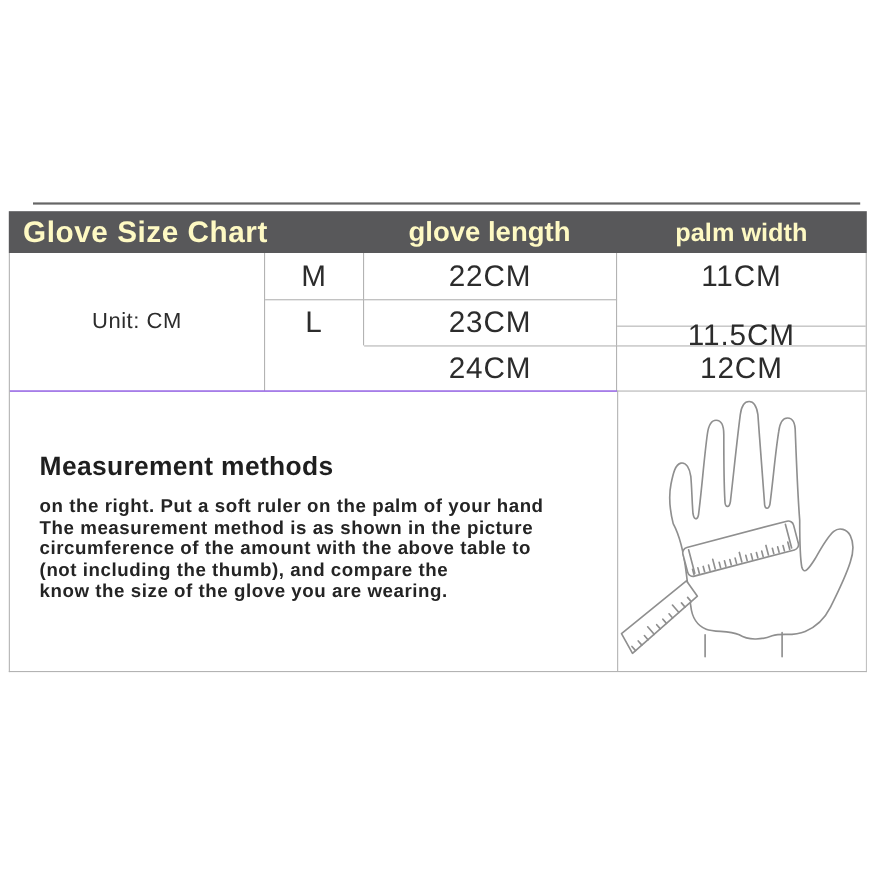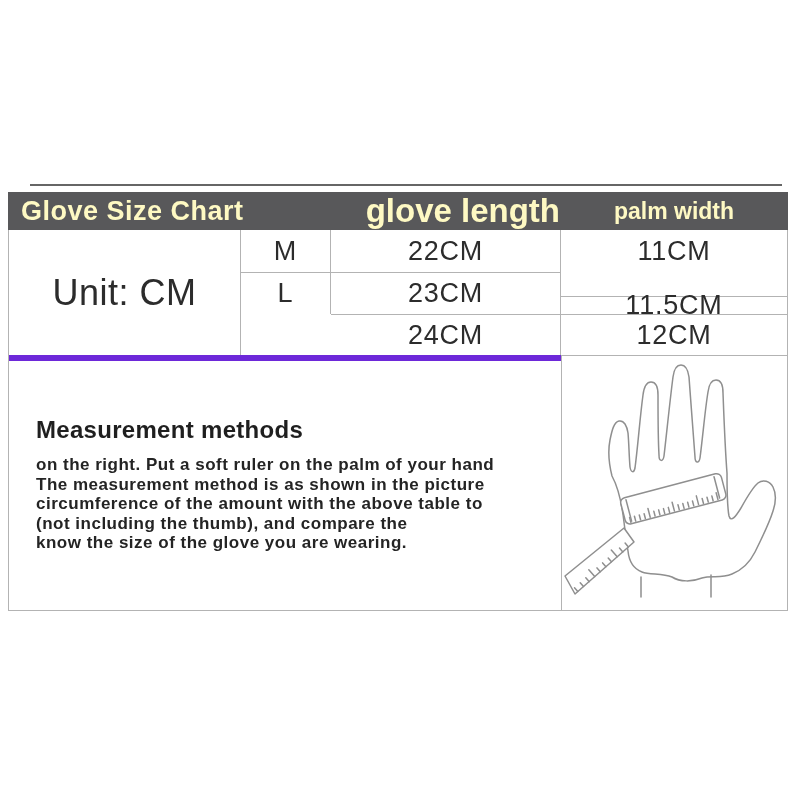--- a/index.html
+++ b/index.html
@@ -13,40 +13,40 @@
   }
   .chart{position:absolute;left:8px;top:192px;width:780px;}
   
   .thead{
     display:flex;align-items:center;height:38px;background:#58585a;color:#fef9c3;
   }
   .th-title{
     flex:0 0 322px;box-sizing:border-box;padding-left:13px;
     font-size:27px;font-weight:bold;letter-spacing:.5px;white-space:nowrap;
   }
-  .th-length{flex:0 0 230px;text-align:right;font-size:33px;font-weight:bold;}
+  .th-length{flex:0 0 230px;text-align:center;font-size:25px;font-weight:bold;}
   .th-width{flex:1 1 auto;text-align:center;font-size:23px;font-weight:bold;}
   
   .tbody{
     box-sizing:border-box;width:780px;
     display:grid;
     grid-template-columns:232px 90px 230px 226px;
     grid-template-rows:42px 42px 41px 255px;
     border:1px solid #b3b3b3;border-top:none;background:#ffffff;
   }
   .c{
     display:flex;align-items:center;justify-content:center;
     font-size:27px;color:#2c2c2c;letter-spacing:.8px;white-space:nowrap;
   }
-  .unit{grid-column:1;grid-row:1/4;font-size:36px;letter-spacing:.5px;border-right:1px solid #b3b3b3;}
+  .unit{grid-column:1;grid-row:1/4;font-size:20px;letter-spacing:.5px;border-right:1px solid #b3b3b3;}
   .bR{border-right:1px solid #b3b3b3;}
   .bT{border-top:1px solid #b3b3b3;}
   
   .mm-cell{
-    grid-column:1/4;grid-row:4;border-top:6px solid #6d28d9;
+    grid-column:1/4;grid-row:4;border-top:1px solid #6d28d9;
     box-sizing:border-box;padding:55px 0 0 27px;
   }
   .mm-heading{
     font-size:24px;font-weight:bold;color:#1f1f1f;letter-spacing:.3px;
     margin:0 0 11px 0;white-space:nowrap;
   }
   .mm-par{color:#242424;}
   .mm-line{
     font-size:17px;font-weight:bold;line-height:19.5px;letter-spacing:.5px;
     white-space:nowrap;

